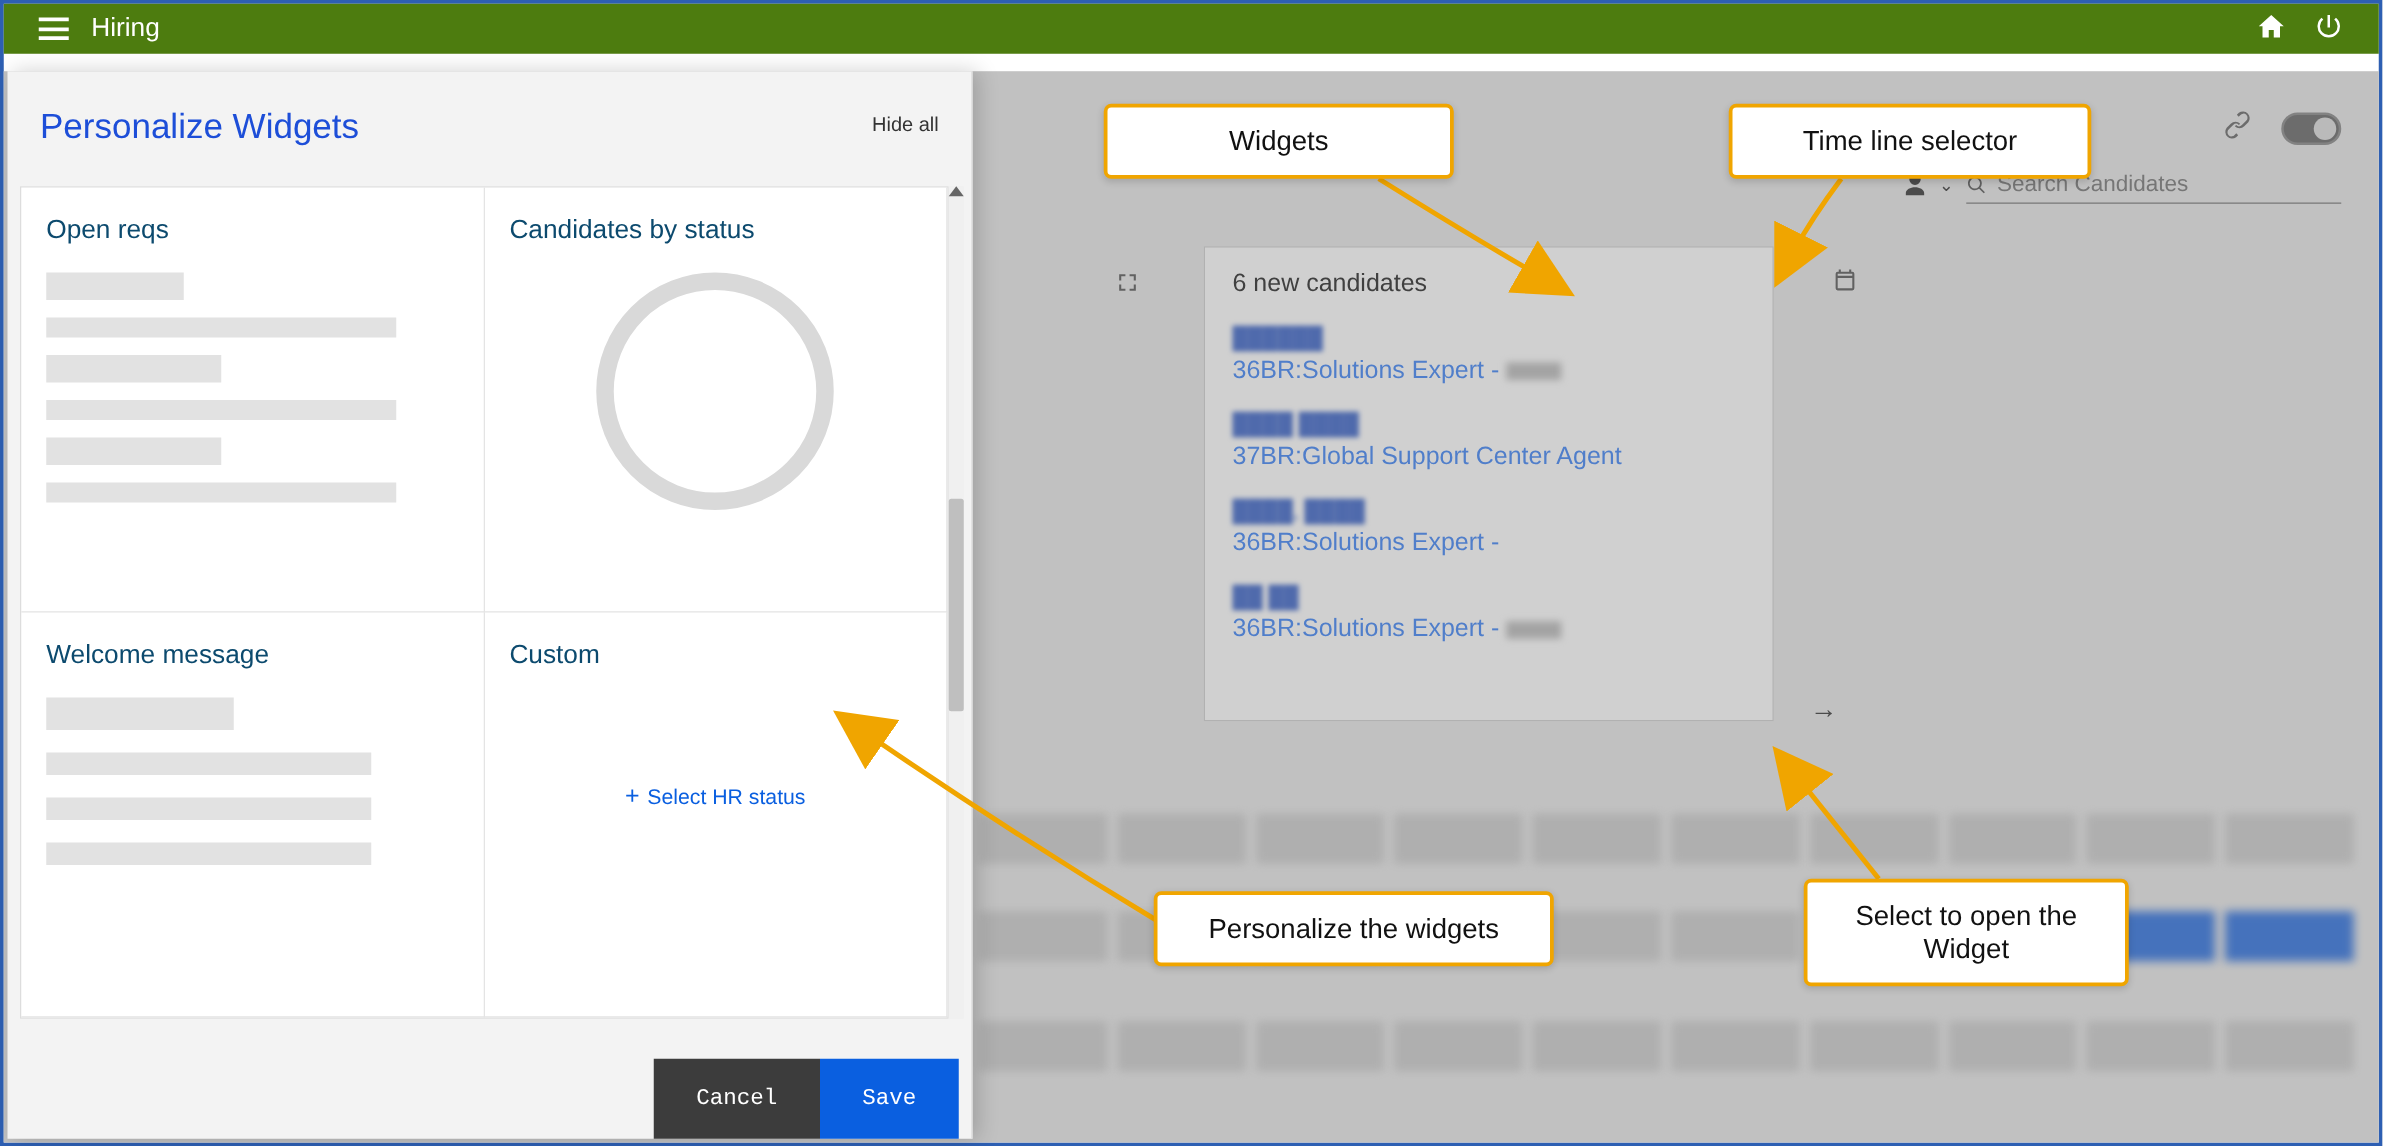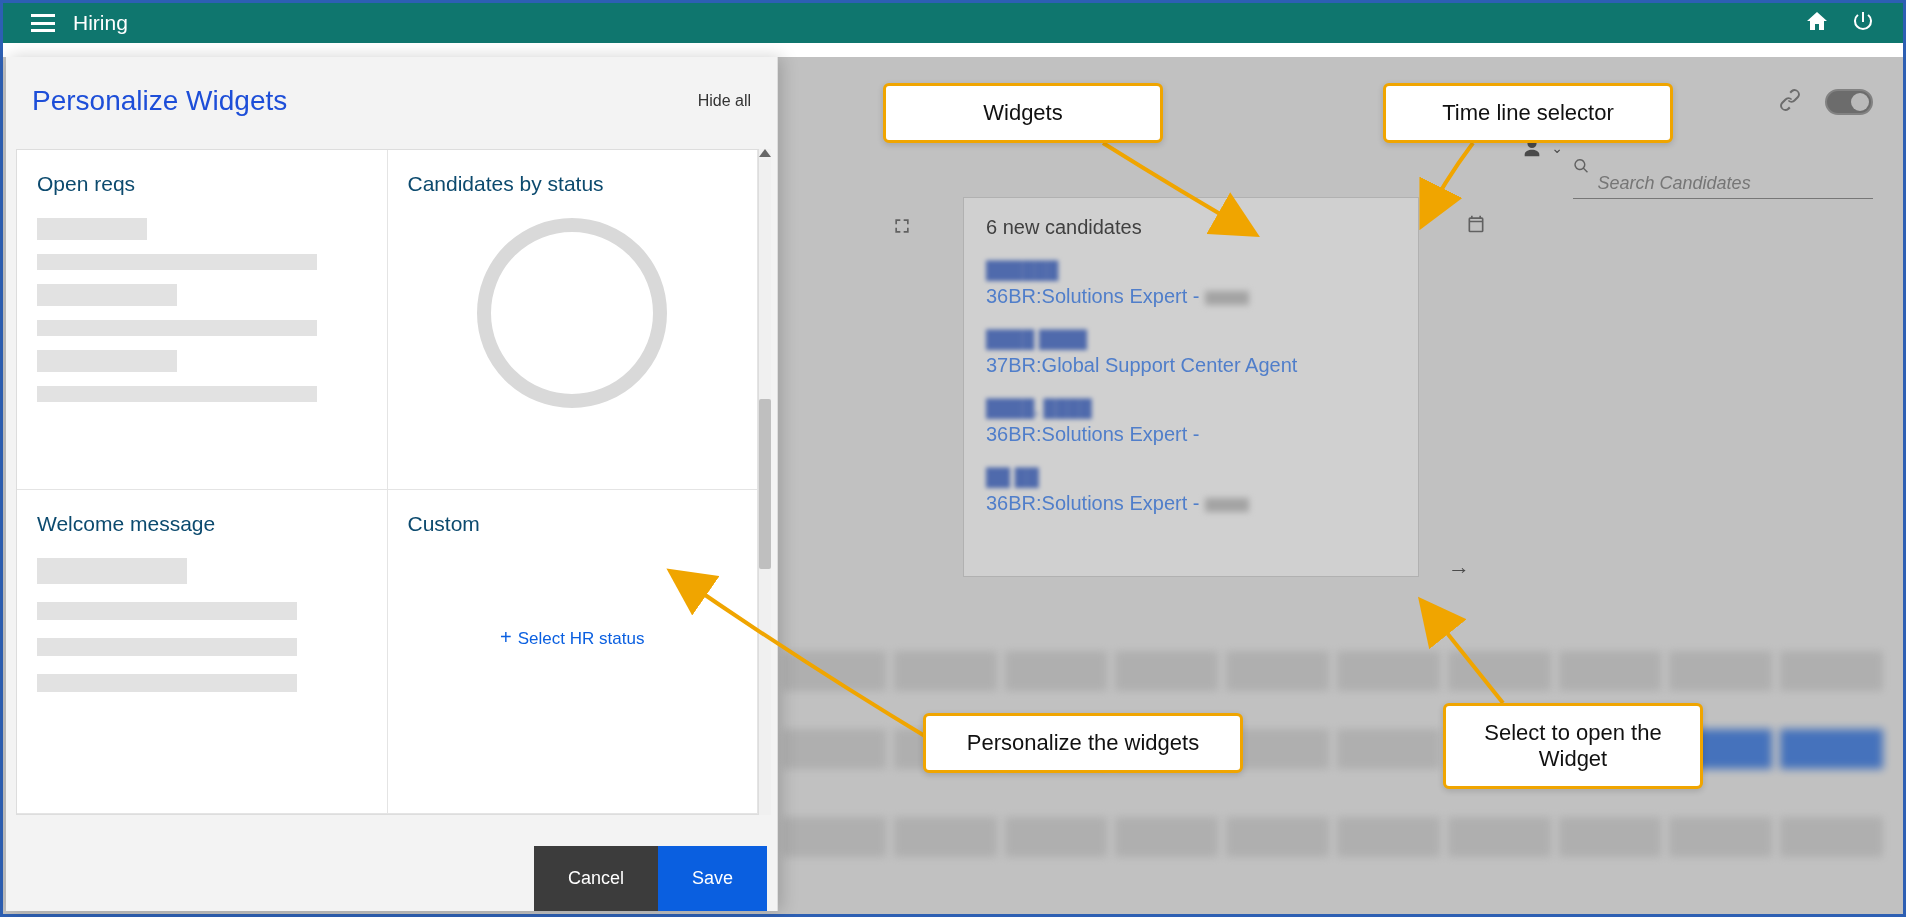--- a/index.html
+++ b/index.html
@@ -1,39 +1,39 @@
 <!DOCTYPE html>
 <html><head>
 <meta charset="utf-8">
 <style>
   * { box-sizing: border-box; margin: 0; padding: 0; }
   html, body { width: 1906px; height: 917px; font-family: Arial, Helvetica, sans-serif; background: #f5f5f5; overflow: hidden; }
   
   .outer { width:1906px; height:917px; border:3px solid #2d5fb3; position:relative; background:#fff; }
   
-  .topbar { position:absolute; top:0; left:0; right:0; height:40px; background:#0f766e; color:#fff; display:flex; align-items:center; padding:0 28px; }
+  .topbar { position:absolute; top:0; left:0; right:0; height:40px; background:#4d7c0f; color:#fff; display:flex; align-items:center; padding:0 28px; }
   .hamburger { width:24px; height:18px; display:flex; flex-direction:column; justify-content:space-between; margin-right:18px; cursor:pointer; }
   .hamburger span { display:block; height:3px; background:#fff; }
   .app-title { font-size:21px; font-weight:400; }
   .topbar-right { margin-left:auto; display:flex; gap:22px; align-items:center; }
   .topbar-right svg { fill:#fff; width:24px; height:24px; cursor:pointer; }
 
   
   .underlay { position:absolute; top:54px; left:0; right:0; bottom:0; background:#e9e9e9; }
   .underlay .mask { position:absolute; inset:0; background:rgba(120,120,120,.35); pointer-events:none; }
   .dash-header { position:absolute; top:30px; right:30px; display:flex; align-items:center; gap:22px; }
   .link-icon svg { width:26px; height:26px; fill:#666; }
   .toggle { width:48px; height:26px; background:#666; border-radius:13px; border:2px solid #888; position:relative; }
   .toggle::after { content:''; position:absolute; right:2px; top:2px; width:18px; height:18px; background:#ddd; border-radius:50%; }
   .user-area { position:absolute; top:80px; right:340px; display:flex; align-items:center; gap:8px; color:#333; }
   .user-area svg { width:22px; height:22px; fill:#333; }
   .chev { font-size:14px; }
   .search-wrap { position:absolute; top:80px; right:30px; width:300px; border-bottom:1px solid #777; display:flex; align-items:center; gap:8px; padding-bottom:4px; }
   .search-wrap svg { width:18px; height:18px; fill:#555; }
-  .search-wrap input { border:none; background:transparent; font-size:18px; font-style:italic; color:#be185d; outline:none; width:100%;margin-top:36px; }
+  .search-wrap input { border:none; background:transparent; font-size:18px; color:#be185d; outline:none; width:100%; }
   
   .widget { position:absolute; background:#fff; border:1px solid #d0d0d0; }
   .widget-candidates { top:140px; left:960px; width:456px; height:380px; padding:18px 22px; }
   .widget-candidates .w-title { font-size:20px; color:#222; margin-bottom:22px; }
   .widget-candidates .w-icons { position:absolute; top:16px; right:-68px; display:flex; gap:16px; color:#666; }
   .expand-ic { position:absolute; top:18px; left:-72px; }
   .ic18 { width:20px; height:20px; fill:#555; }
   .cand { margin-bottom:22px; }
   .cand .nm { color:#3a63c8; font-size:17px; filter:blur(2px); }
   .cand .sub { color:#3b82f6; font-size:20px; margin-top:4px; }
@@ -67,21 +67,21 @@
   .sk.w1{width:110px;height:22px;} .sk.w2{width:280px;} .sk.w3{width:140px;height:22px;} .sk.w4{width:280px;} .sk.w5{width:140px;height:22px;} .sk.w6{width:280px;}
   .donut { width:190px; height:190px; border:14px solid #d9d9d9; border-radius:50%; margin:10px auto; }
   .sk-b { height:18px; background:#e2e2e2; margin-bottom:18px; }
   .sk-b.a{width:150px;height:26px;} .sk-b.b{width:260px;} .sk-b.c{width:260px;} .sk-b.d{width:260px;}
   .select-hr { color:#0a5fe0; font-size:17px; text-align:center; margin-top:90px; cursor:pointer; }
   .select-hr .plus { font-size:20px; margin-right:6px; }
   .scroll-ind { position:absolute; top:92px; right:6px; width:12px; bottom:96px; background:#f0f0f0; }
   .scroll-ind .thumb { position:absolute; top:250px; width:12px; height:170px; background:#bfbfbf; border-radius:2px; }
   .scroll-ind .arr-up { position:absolute; top:0; left:0; width:0;height:0;border-left:6px solid transparent;border-right:6px solid transparent;border-bottom:8px solid #666; }
   .modal-ft { position:absolute; bottom:0; right:10px; display:flex; }
-  .btn { padding:22px 34px; font-size:18px; border:none; cursor:pointer; }
+  .btn { padding:22px 34px; font-size:18px; border:none; cursor:pointer;font-family:Liberation Mono, monospace; }
   .btn-cancel { background:#3c3c3c; color:#fff; }
   .btn-save { background:#0a5fe0; color:#fff; }
 
   
   .callout { position:absolute; background:#fff; border:3px solid #f0a500; border-radius:6px; padding:14px 28px; font-size:22px; color:#111; z-index:40; box-shadow:0 2px 6px rgba(0,0,0,.15); text-align:center; }
   svg.arrows { position:absolute; inset:0; width:100%; height:100%; pointer-events:none; z-index:39; }
 </style>
 </head>
 <body>
 

